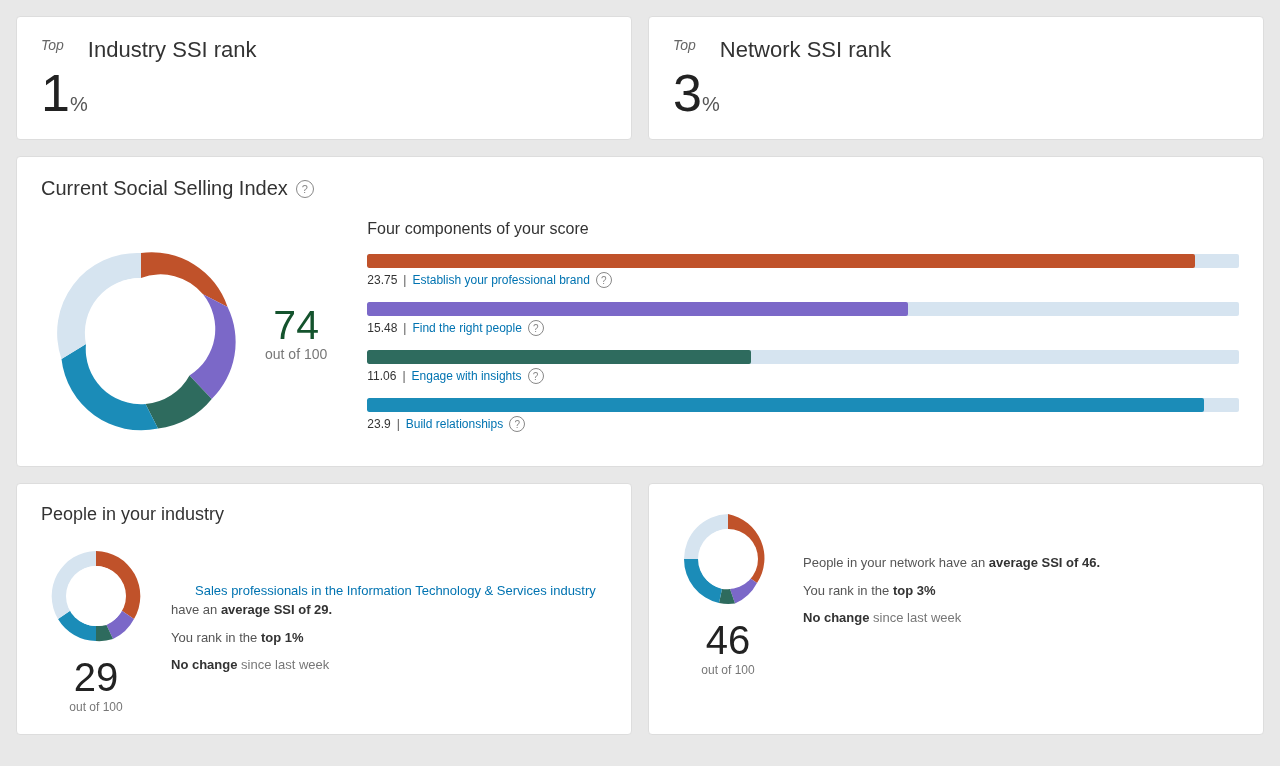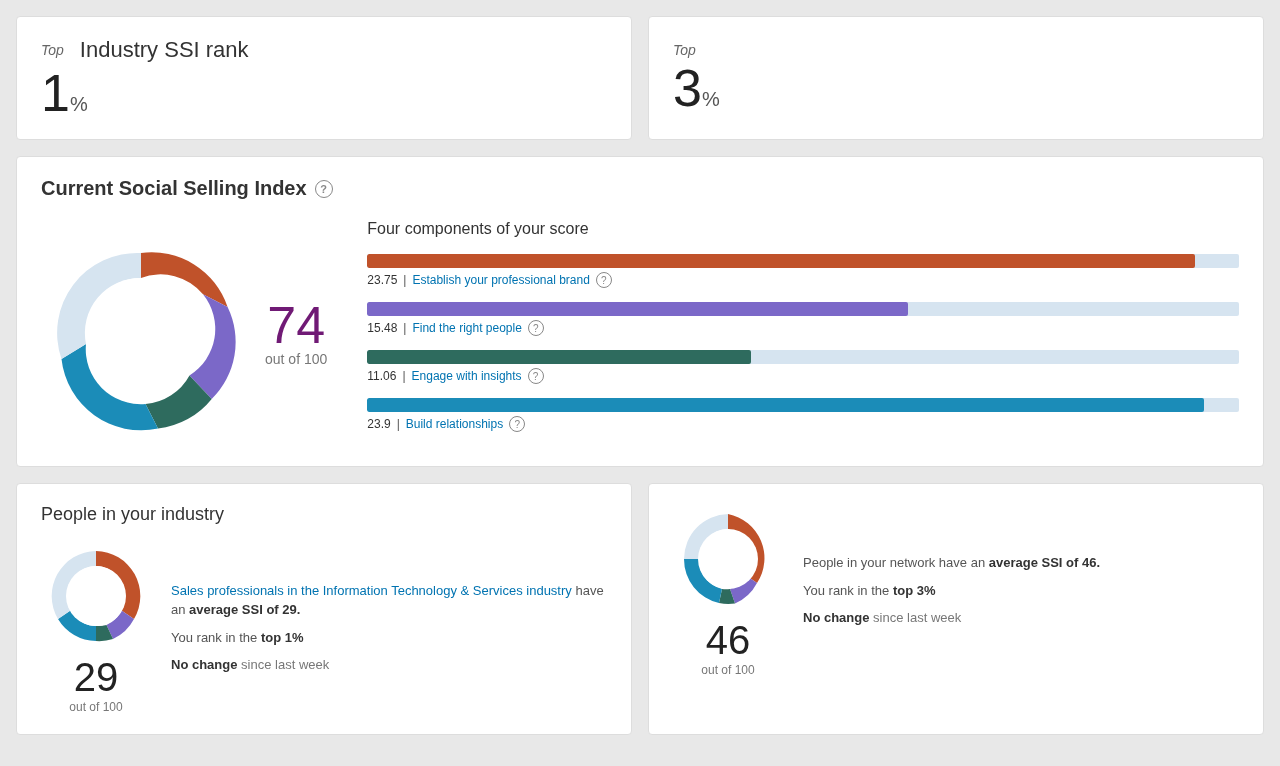--- a/index.html
+++ b/index.html
@@ -26,22 +26,22 @@
 
     .rank-card {
       flex: 1;
       display: flex;
       flex-direction: column;
       justify-content: center;
     }
 
     .rank-header {
       display: flex;
-      align-items: center;
-      gap: 16px;
+      align-items: flex-start;
+      gap: 24px;
       margin-bottom: 4px;
     }
 
     .rank-top-label {
       font-size: 14px;
       color: #666;
       font-style: italic;
     }
 
     .rank-title {
@@ -62,21 +62,21 @@
       color: #555;
       font-weight: 300;
     }
 
     .middle-card {
       margin-bottom: 16px;
     }
 
     .ssi-title {
       font-size: 20px;
-      font-weight: 700;
+      font-weight: 400;
       color: #333;
       margin-bottom: 20px;
       display: flex;
       align-items: center;
       gap: 8px;
     }
 
     .question-icon {
       width: 18px;
       height: 18px;
@@ -108,23 +108,23 @@
       position: relative;
       width: 200px;
       height: 200px;
     }
 
     .score-display {
       text-align: center;
     }
 
     .score-number {
-      font-size: 52px;
+      font-size: 41px;
       font-weight: 200;
-      color: #701a75;
+      color: #14532d;
       line-height: 1;
     }
 
     .score-label {
       font-size: 14px;
       color: #777;
     }
 
     .components-section {
       flex: 1;
@@ -217,20 +217,21 @@
     }
 
     .people-text {
       font-size: 13px;
       color: #555;
       line-height: 1.5;
     }
 
     .people-text .highlight-link {
       color: #0073b1;
+      margin-left: 24px;
     }
 
     .top-pct {
       font-weight: 600;
       color: #333;
     }
 
     .no-change {
       font-weight: 600;
       color: #333;
@@ -256,20 +257,21 @@
       <span class="rank-title">Industry SSI rank</span>
     </div>
     <div>
       <span class="rank-value">1</span><span class="rank-percent">%</span>
     </div>
   </div>
 
   <div class="card rank-card">
     <div class="rank-header">
       <span class="rank-top-label">Top</span>
+      <span class="rank-title">Network SSI rank</span>
     </div>
     <div>
       <span class="rank-value">3</span><span class="rank-percent">%</span>
     </div>
   </div>
 </div>
 
 <div class="card middle-card">
   <div class="ssi-title">
     <span>Current Social Selling Index</span>

